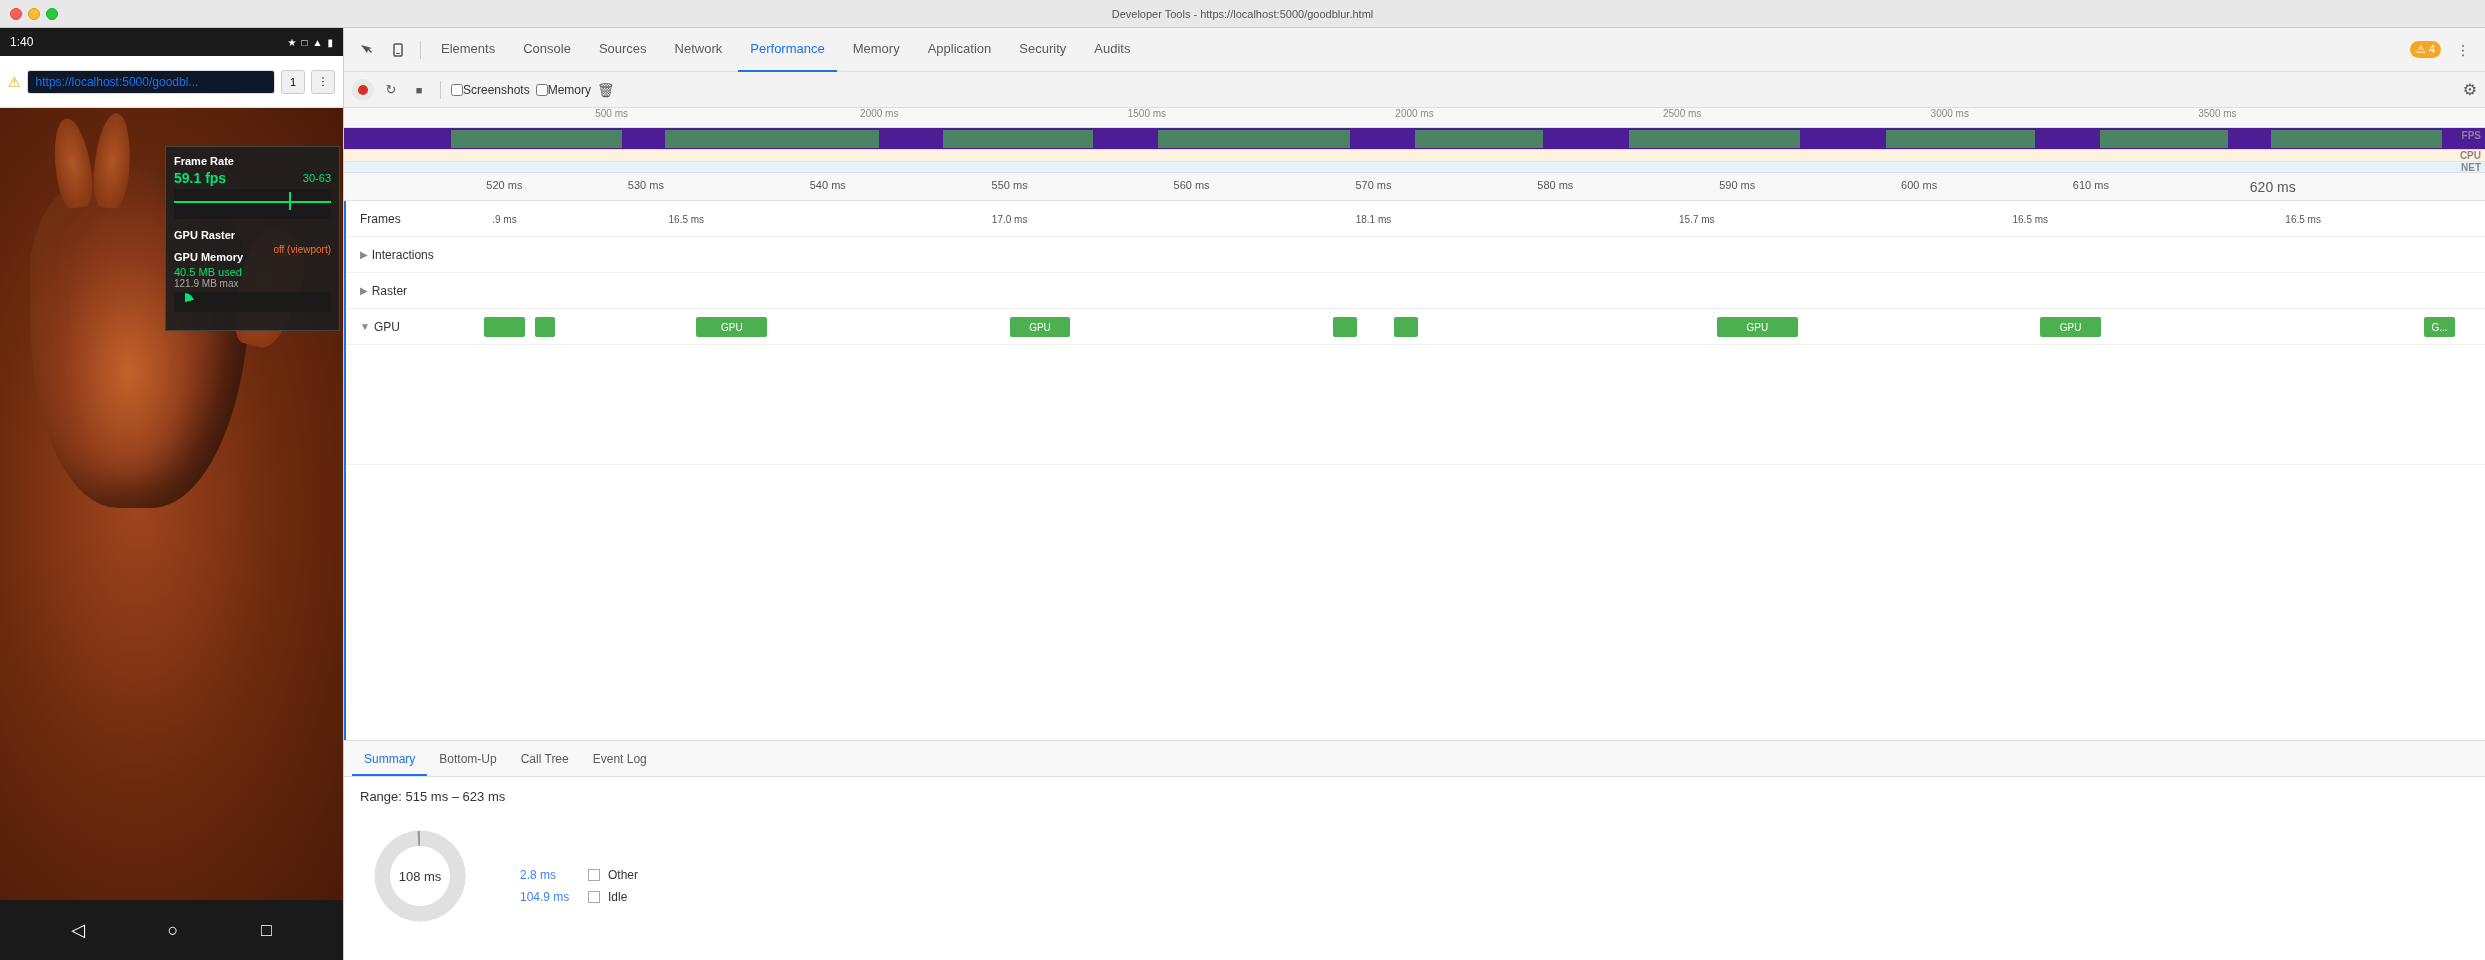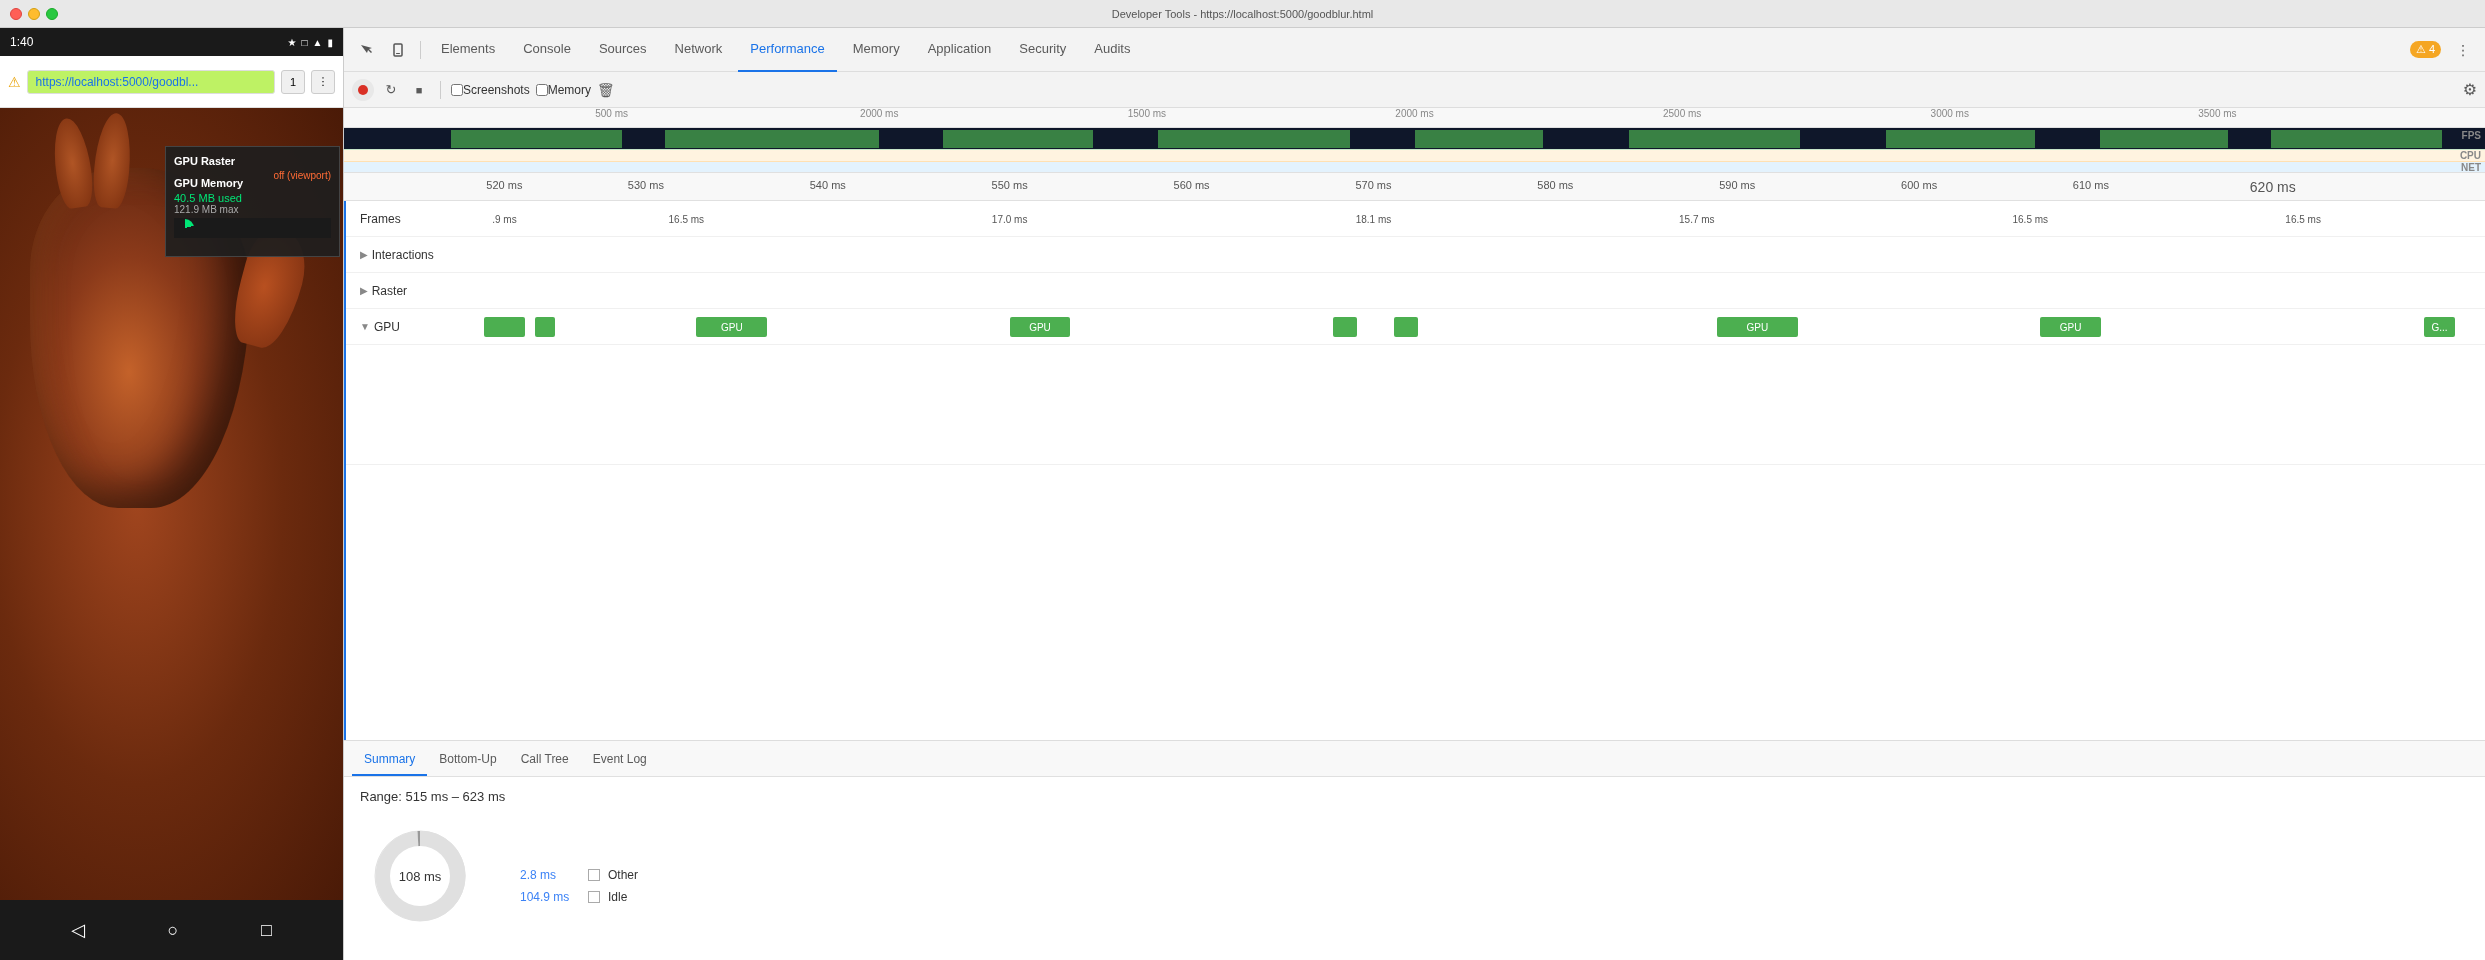--- a/index.html
+++ b/index.html
@@ -62,21 +62,21 @@
       height: 52px;
       display: flex;
       align-items: center;
       padding: 0 8px;
       gap: 6px;
       border-bottom: 1px solid #e0e0e0;
     }
     .browser-warning { color: #e8a000; font-size: 14px; }
     .browser-url {
       flex: 1;
-      background: #bef264;
+      background: #0f172a;
       border: 1px solid #ddd;
       border-radius: 3px;
       padding: 4px 8px;
       font-size: 12px;
       color: #1a73e8;
     }
     .browser-btn {
       width: 24px; height: 24px;
       background: #f0f0f0;
       border: 1px solid #ccc;
@@ -244,21 +244,21 @@
       position: relative;
     }
     .ruler-label {
       position: absolute;
       font-size: 10px;
       color: #888;
       transform: translateX(-50%);
     }
     .fps-track {
       height: 22px;
-      background: #0f172a;
+      background: #4c1d95;
       border-bottom: 1px solid #c8e6c9;
       position: relative;
       padding-left: 36px;
     }
     .cpu-track {
       height: 12px;
       background: #fff3e0;
       border-bottom: 1px solid #ffe0b2;
     }
     .net-track {
@@ -539,20 +539,31 @@
       </div>
     </div>
 
     <div class="phone-bottom-bar">
       <span class="nav-icon">◁</span>
       <span class="nav-icon">○</span>
       <span class="nav-icon">□</span>
     </div>
 
     <div class="overlay-panel">
+      <div class="overlay-section">
+        <div class="overlay-title">Frame Rate</div>
+        <div class="overlay-fps-row">
+          <span class="fps-value">59.1 fps</span>
+          <span class="fps-range">30-63</span>
+        </div>
+        <div class="fps-graph">
+          <div class="fps-line"></div>
+          <div class="fps-peak"></div>
+        </div>
+      </div>
       <div class="overlay-section">
         <div class="overlay-title">GPU Raster</div>
         <span class="overlay-badge">off (viewport)</span>
       </div>
       <div class="overlay-section">
         <div class="overlay-title">GPU Memory</div>
         <div class="gpu-mem-row">
           <span class="gpu-mem-used">40.5 MB used</span>
         </div>
         <div style="color:#aaa; font-size:10px;">121.9 MB max</div>

